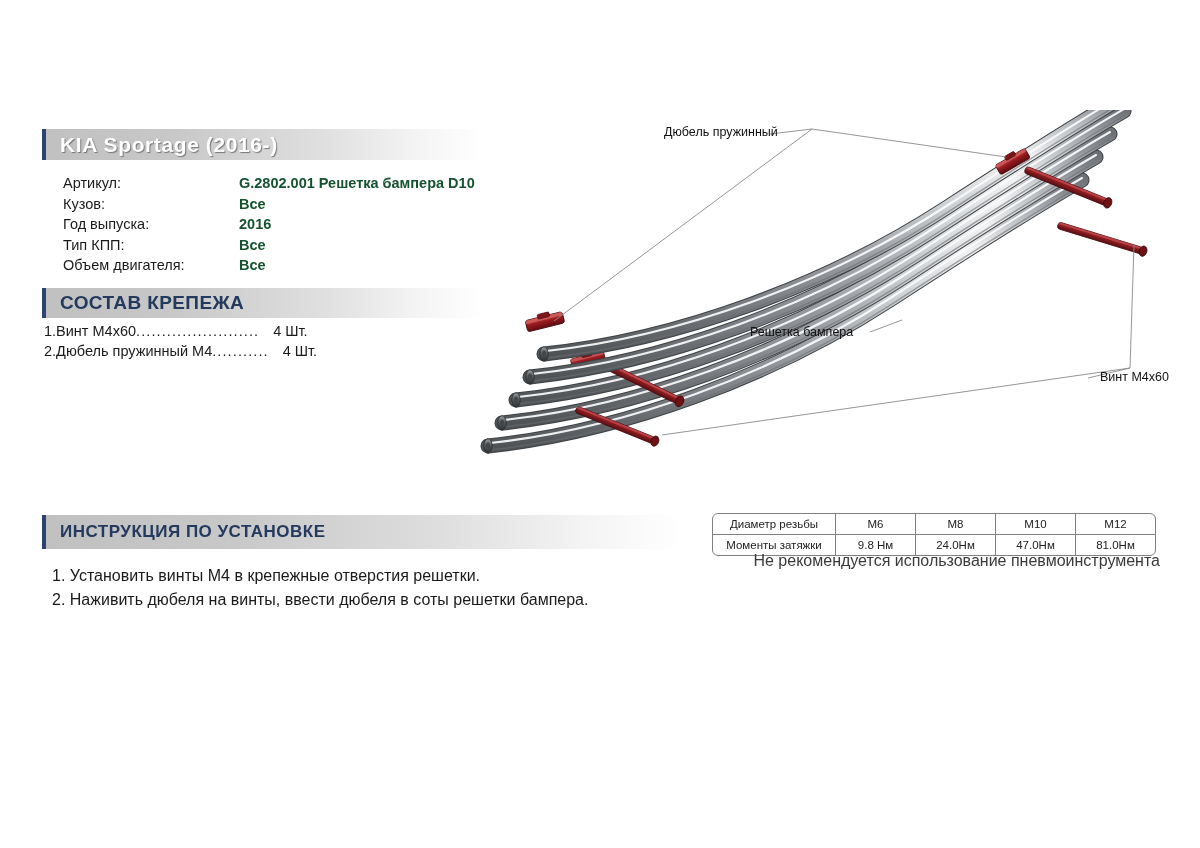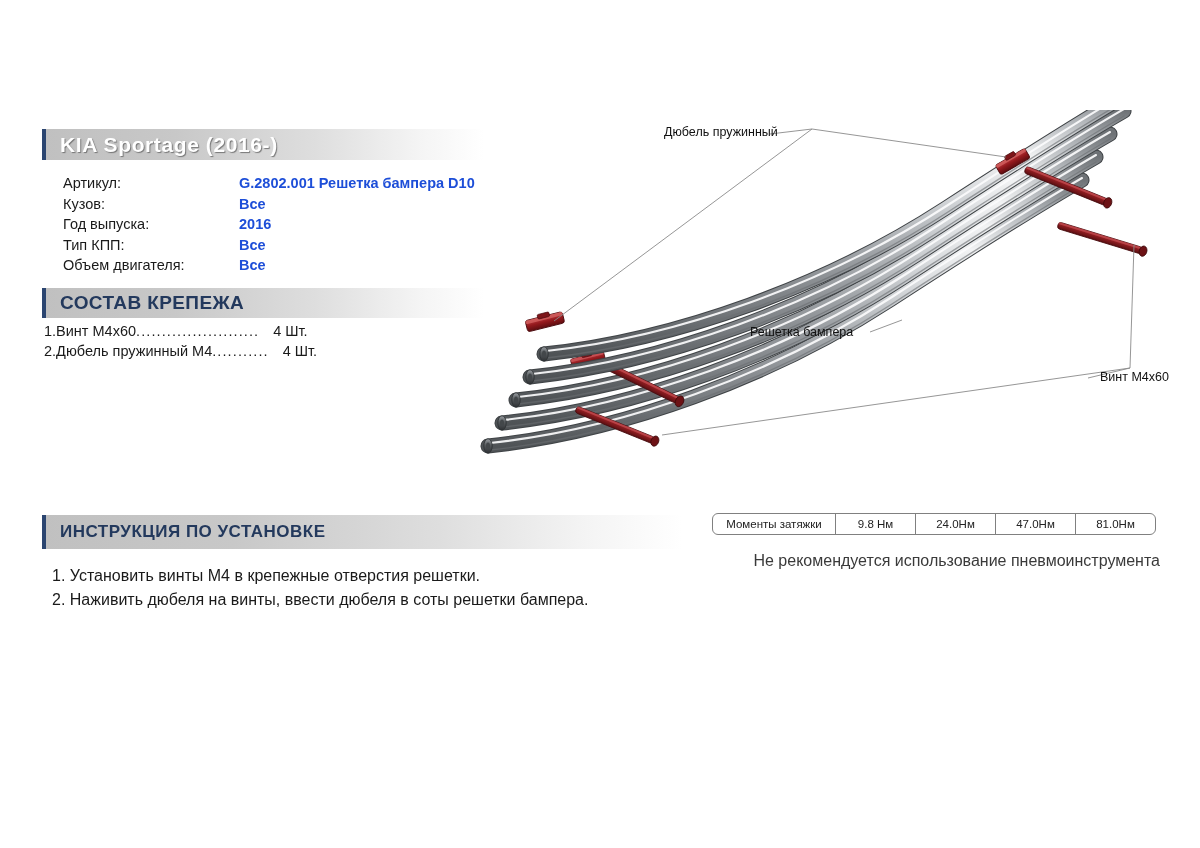--- a/index.html
+++ b/index.html
@@ -64,21 +64,21 @@
     border-collapse: collapse;
     font-size: 14.5px;
   }
   #spec-table td {
     padding: 0;
     vertical-align: top;
     line-height: 20.5px;
     white-space: nowrap;
   }
   #spec-table td.k { width: 176px; color: #1a1a1a; }
-  #spec-table td.v { font-weight: bold; color: #1d4ed8; }
+  #spec-table td.v { font-weight: bold; color: #14532d; }
 
   
   #kit-bar {
     left: 42px;
     top: 288px;
     width: 442px;
     height: 30px;
   }
   #kit-title {
     margin-left: 18px;
@@ -372,20 +372,27 @@
 
   <div id="instr-list">
     <div class="instr-row">1. Установить винты М4 в крепежные отверстия решетки.</div>
     <div class="instr-row">2. Наживить дюбеля на винты, ввести дюбеля в соты решетки бампера.</div>
   </div>
 
   <div id="torque-wrap">
     <table id="torque-table">
       <tbody>
         <tr>
+          <td class="head-label">Диаметр резьбы</td>
+          <td class="cell">M6</td>
+          <td class="cell">M8</td>
+          <td class="cell">M10</td>
+          <td class="cell">M12</td>
+        </tr>
+        <tr>
           <td class="head-label">Моменты затяжки</td>
           <td class="cell">9.8 Нм</td>
           <td class="cell">24.0Нм</td>
           <td class="cell">47.0Нм</td>
           <td class="cell">81.0Нм</td>
         </tr>
       </tbody>
     </table>
   </div>
   <div id="torque-note">Не рекомендуется использование пневмоинструмента</div>

